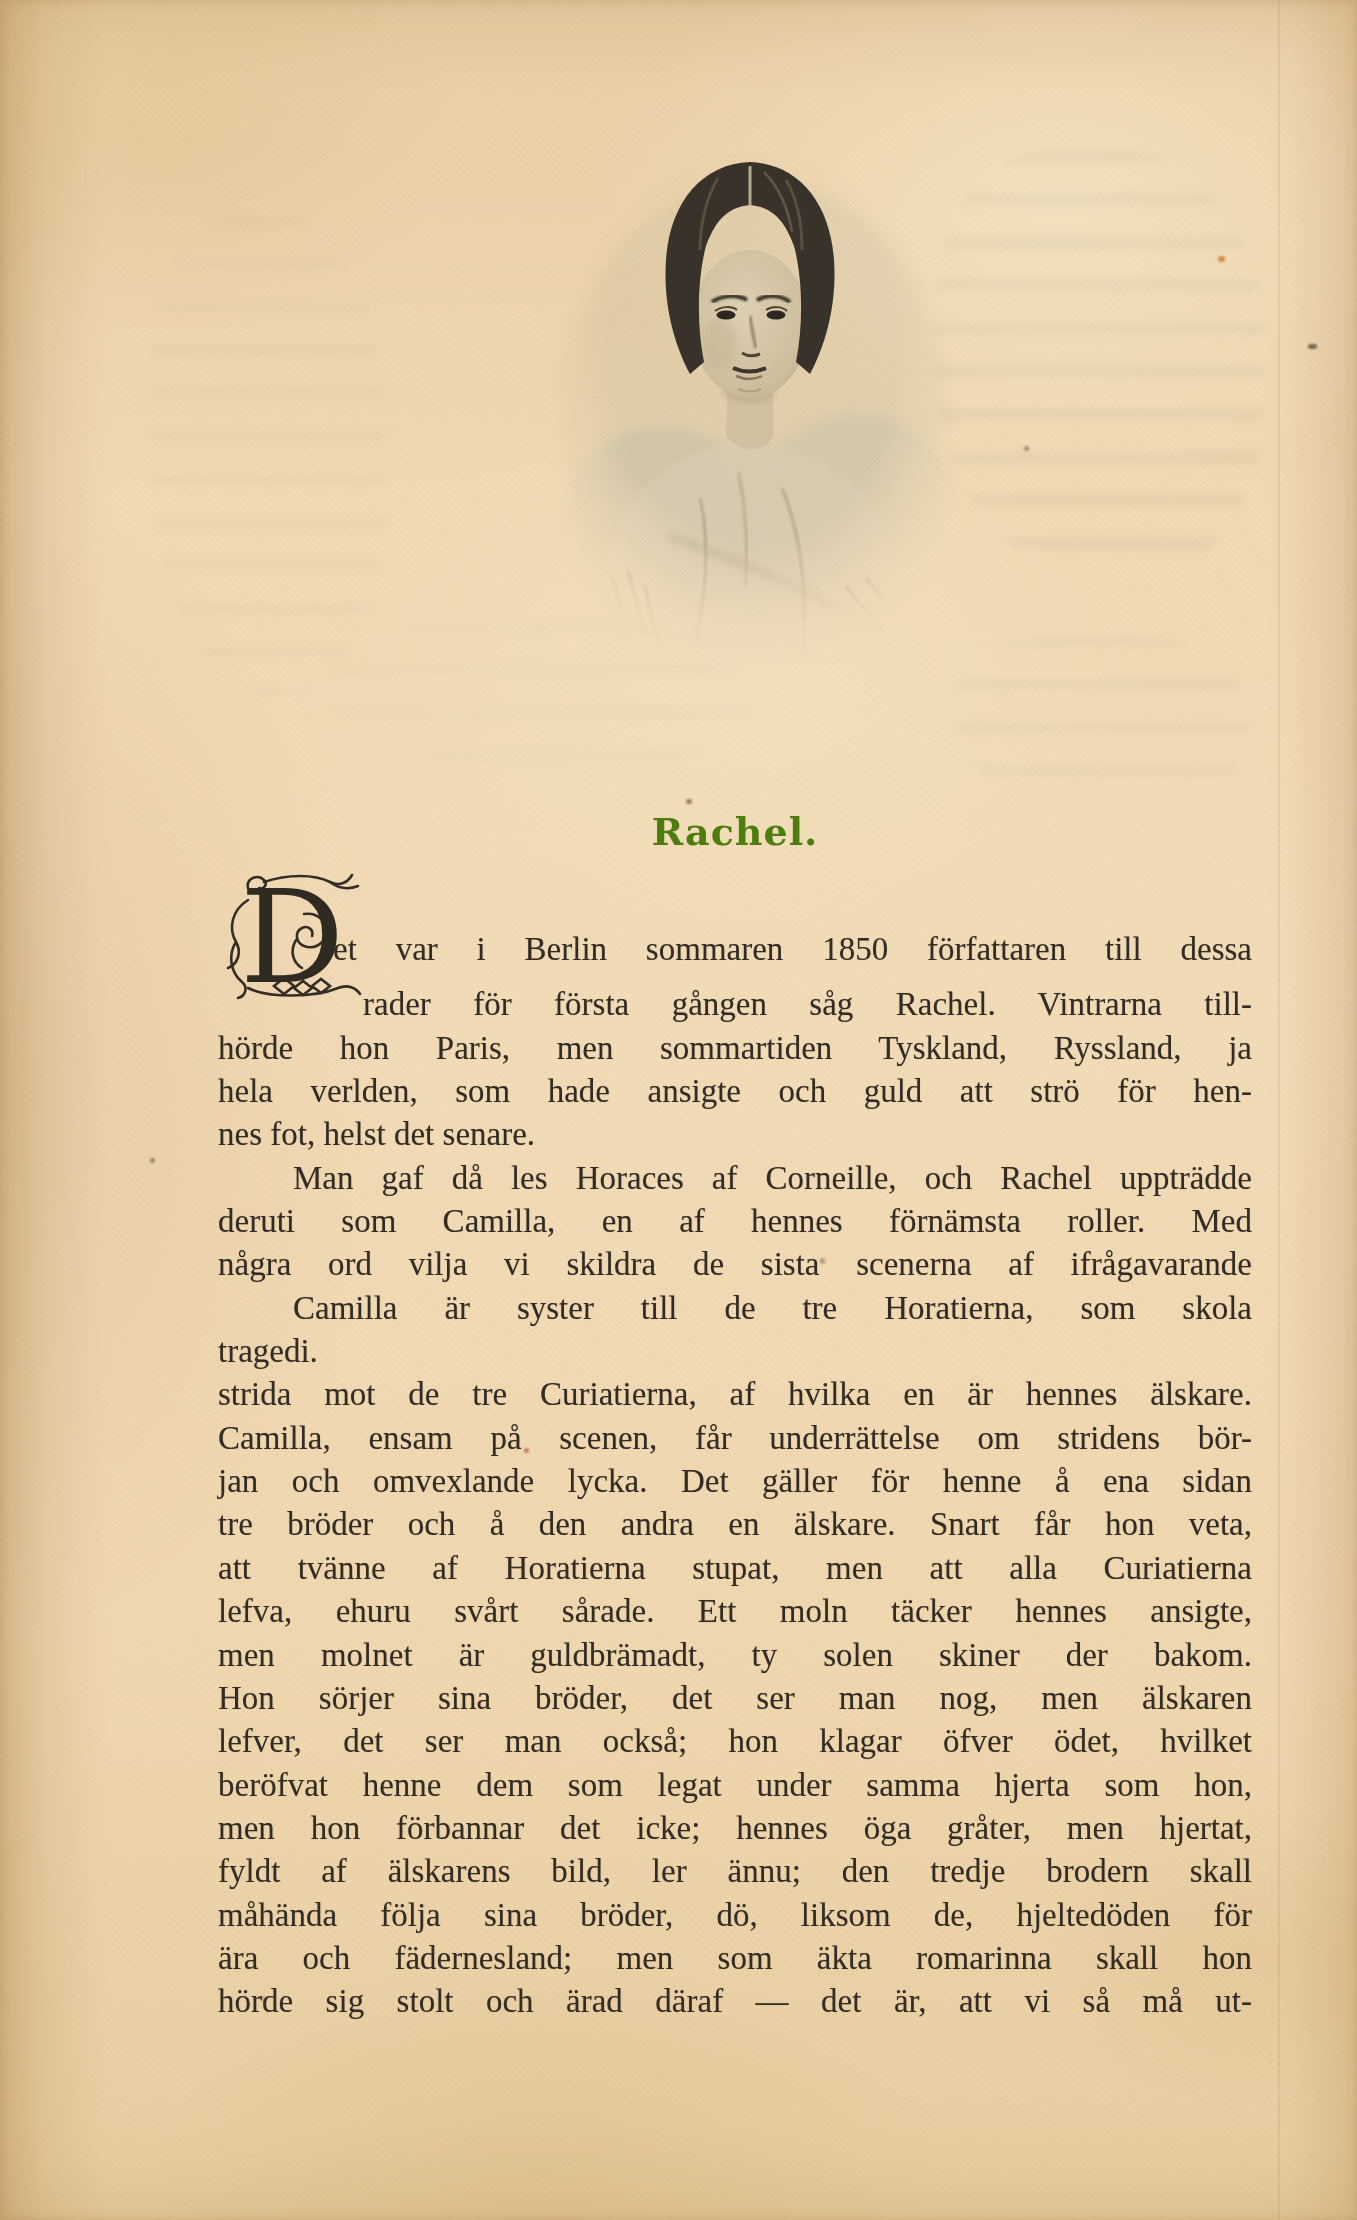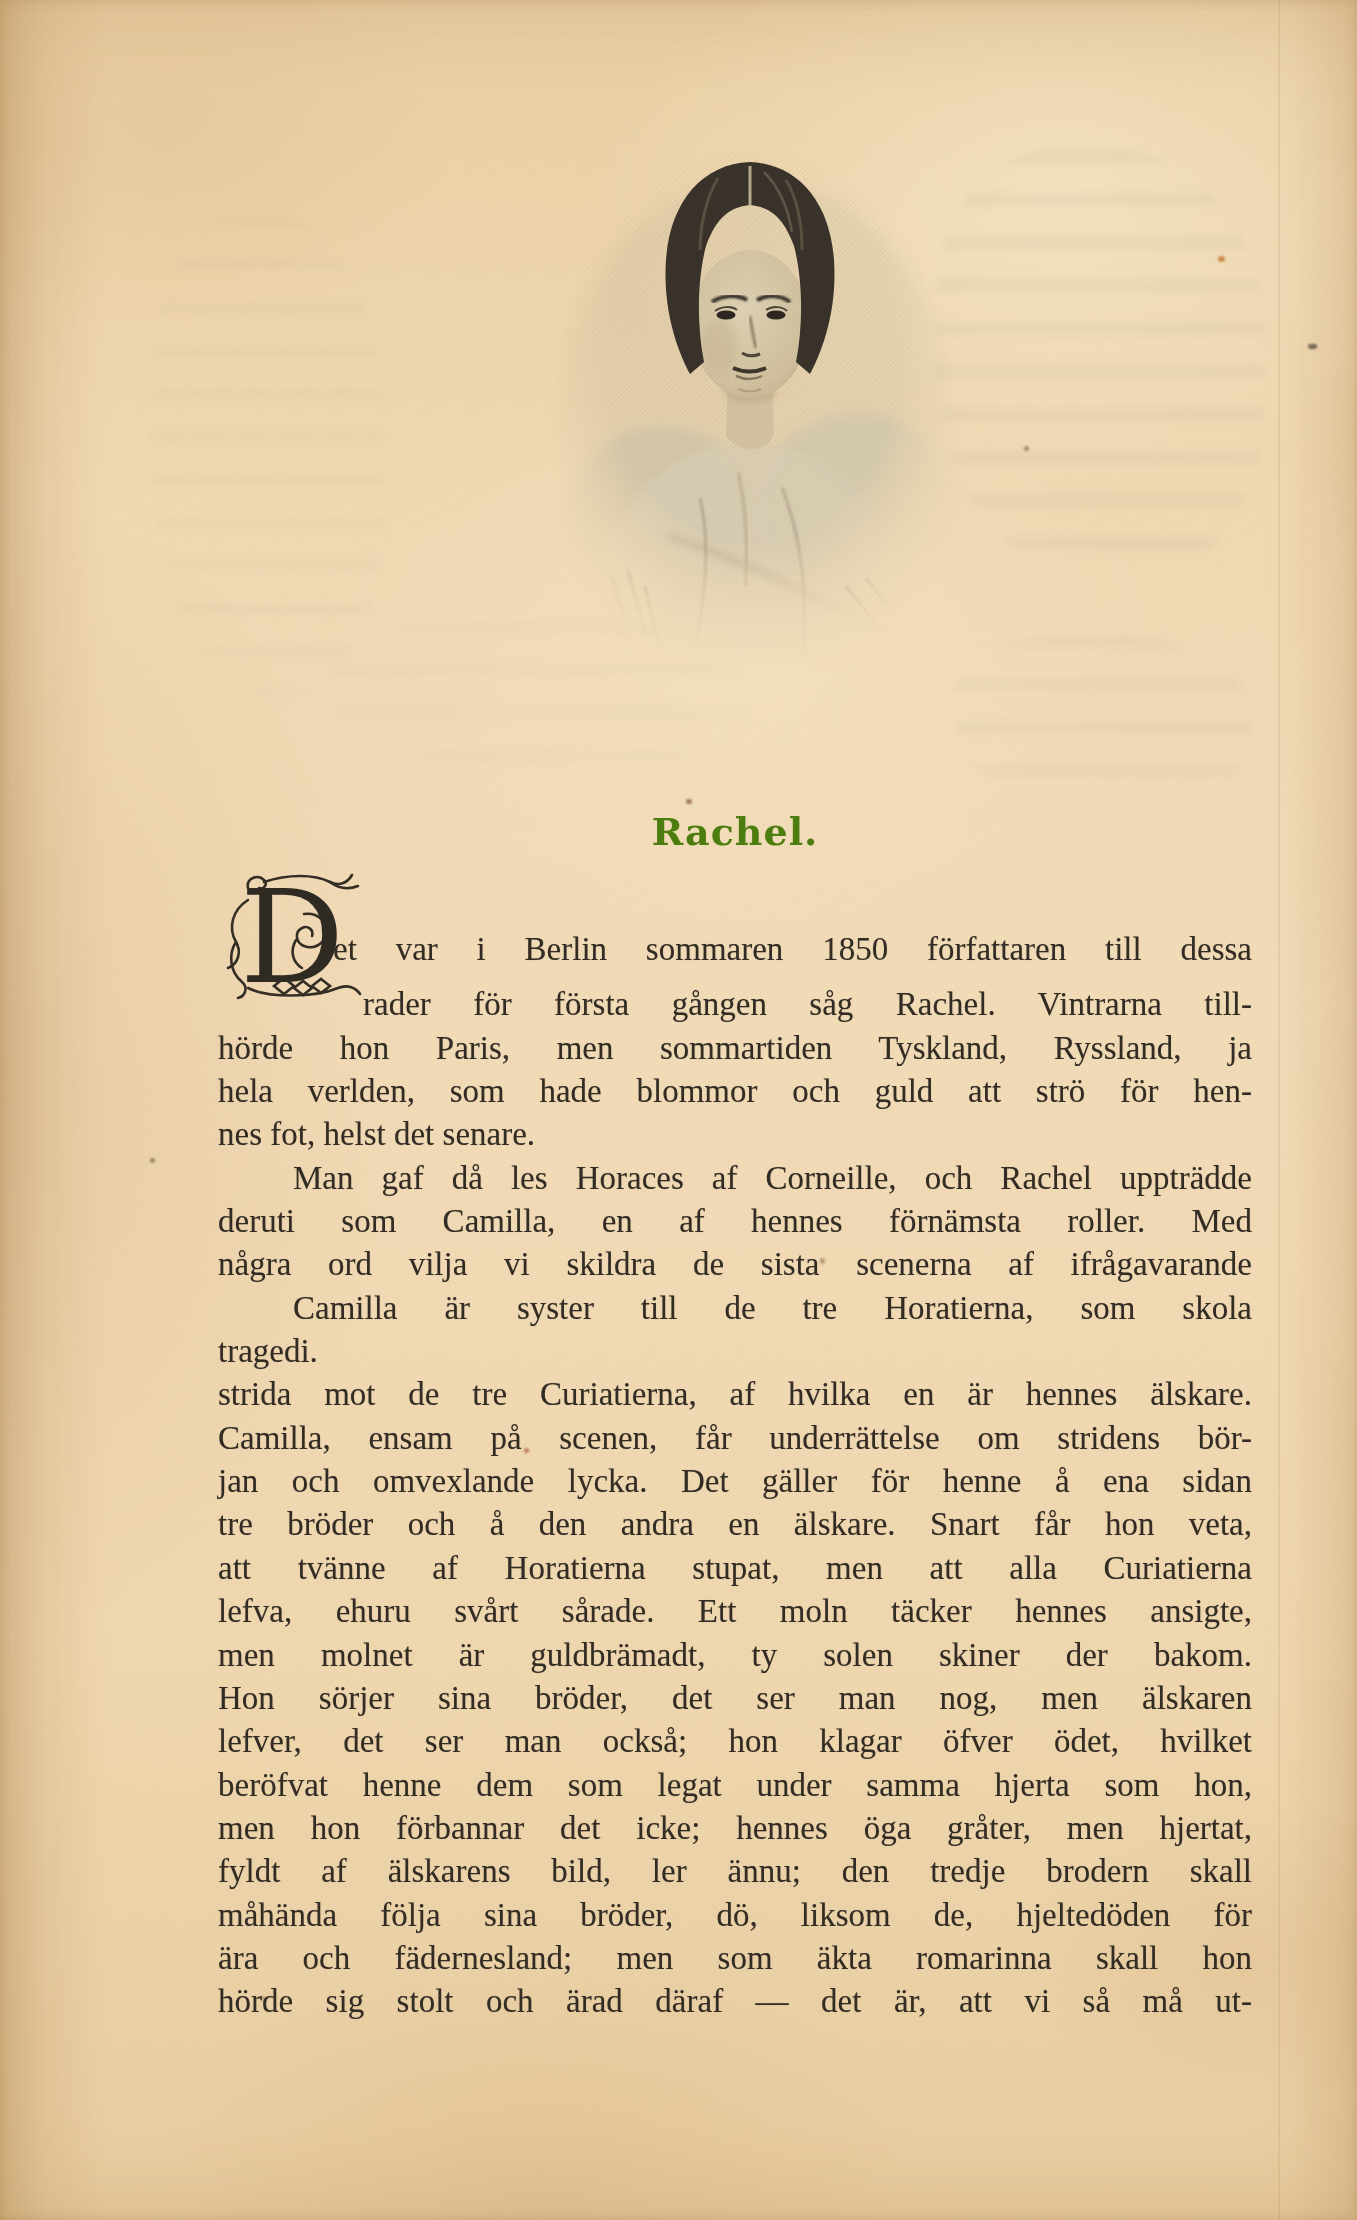--- a/index.html
+++ b/index.html
@@ -212,21 +212,21 @@
       <path d="M78,70 C72,80 74,92 84,98"></path>
     </g>
     <text x="22" y="112" font-family="DejaVu Serif, serif" font-size="130" fill="#2f2a22">D</text>
   </svg>
 </div>
 
 <div class="text-block">
     <div class="line dc1"><span>et var i Berlin sommaren 1850 författaren till dessa</span></div>
     <div class="line dc2"><span>rader för första gången såg Rachel. Vintrarna till-</span></div>
     <div class="line"><span>hörde hon Paris, men sommartiden Tyskland, Ryssland, ja</span></div>
-    <div class="line"><span>hela verlden, som hade blommor och guld att strö för hen-</span></div>
+    <div class="line"><span>hela verlden, som hade ansigte och guld att strö för hen-</span></div>
     <div class="line pend"><span>nes fot, helst det senare.</span></div>
     <div class="line pstart"><span>Man gaf då </span><span class="it">les Horaces</span><span> af </span><span class="it">Corneille</span><span>, och Rachel uppträdde</span></div>
     <div class="line"><span>deruti som Camilla, en af hennes förnämsta roller. Med</span></div>
     <div class="line"><span>några ord vilja vi skildra de sista scenerna af ifrågavarande</span></div>
     <div class="line pstart"><span>Camilla är syster till de tre Horatierna, som skola</span></div>
     <div class="line pend"><span>tragedi.</span></div>
     <div class="line"><span>strida mot de tre Curiatierna, af hvilka en är hennes älskare.</span></div>
     <div class="line"><span>Camilla, ensam på scenen, får underrättelse om stridens bör-</span></div>
     <div class="line"><span>jan och omvexlande lycka. Det gäller för henne å ena sidan</span></div>
     <div class="line"><span>tre bröder och å den andra en älskare. Snart får hon veta,</span></div>

